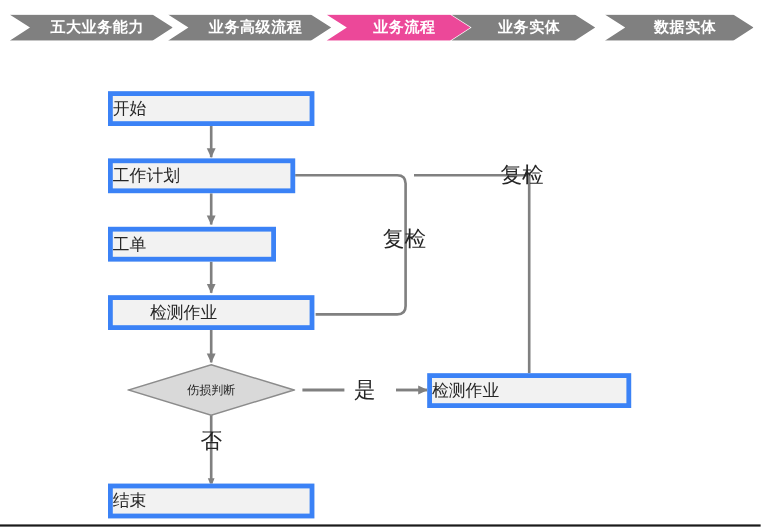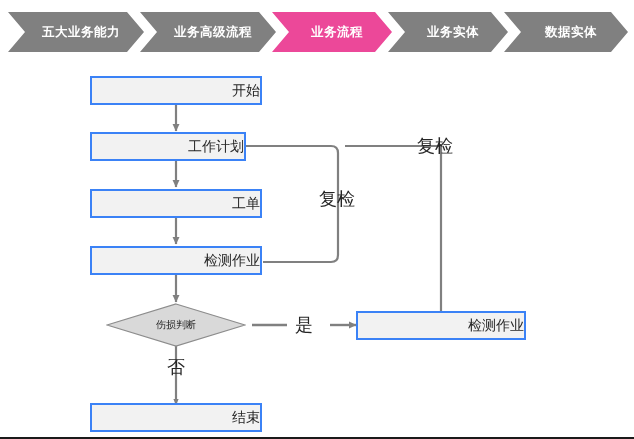--- a/index.html
+++ b/index.html
@@ -5,39 +5,39 @@
   html,body{margin:0;padding:0;background:#ffffff;}
   body{
     width:634px;height:439px;position:relative;overflow:hidden;
     font-family:"DejaVu Sans","Liberation Sans",sans-serif;
     color:#262626;
   }
 
   
   #breadcrumb{position:absolute;left:0;top:12px;width:634px;height:36px;}
   .chev{
-    position:absolute;top:0;height:40px;
+    position:absolute;top:0;height:22px;
     display:flex;align-items:center;justify-content:center;
     font-size:12.5px;font-weight:bold;color:#ffffff;
     letter-spacing:.5px;
     -webkit-clip-path:polygon(0 0, calc(100% - 17px) 0, 100% 50%, calc(100% - 17px) 100%, 0 100%, 17px 50%);
     clip-path:polygon(0 0, calc(100% - 17px) 0, 100% 50%, calc(100% - 17px) 100%, 0 100%, 17px 50%);
   }
   .chev.gray{background:#808080;}
   .chev.blue{background:#ec4899;}
   .chev span{display:block;padding-left:10px;}
 
   
   #flow{position:absolute;left:0;top:55px;width:634px;height:384px;}
   #flow svg{position:absolute;left:0;top:0;}
 
   .node{
     position:absolute;box-sizing:border-box;
-    background:#f2f2f2;border:2px solid #3b82f6;
-    display:flex;align-items:center;justify-content:flex-end;
+    background:#f2f2f2;border:4px solid #3b82f6;
+    display:flex;align-items:center;justify-content:flex-start;
     font-size:14px;color:#262626;
   }
   .dlabel{
     position:absolute;
     display:flex;align-items:center;justify-content:center;
     font-size:10px;color:#262626;
   }
   .elabel{
     position:absolute;
     font-size:18px;color:#262626;
@@ -56,21 +56,21 @@
   </div>
 
   <div class="chev gray" style="left:140px;width:136px;">
     <span>业务高级流程</span>
   </div>
 
   <div class="chev blue" style="left:272px;width:120px;">
     <span>业务流程</span>
   </div>
 
-  <div class="chev gray" style="left:388px;width:120px;">
+  <div class="chev gray" style="left:376px;width:120px;">
     <span>业务实体</span>
   </div>
 
   <div class="chev gray" style="left:504px;width:124px;">
     <span>数据实体</span>
   </div>
 
 </div>
 
 <div id="flow">
@@ -104,21 +104,21 @@
   </svg>
 
   <div class="node" style="left:90px;top:21px;width:172px;height:29px;">
     <span>开始</span>
   </div>
 
   <div class="node" style="left:90px;top:77px;width:156px;height:29px;">
     <span>工作计划</span>
   </div>
 
-  <div class="node" style="left:90px;top:134px;width:172px;height:29px;font-family:Liberation Mono, monospace;">
+  <div class="node" style="left:90px;top:134px;width:140px;height:29px;font-family:Liberation Mono, monospace;">
     <span>工单</span>
   </div>
 
   <div class="node" style="left:90px;top:191px;width:172px;height:29px;padding-left:31px;">
     <span>检测作业</span>
   </div>
 
   <div class="dlabel" style="left:106px;top:248px;width:140px;height:44px;">
     <svg width="140" height="44" style="position:absolute;left:0;top:0;">
       <polygon points="70,1 139,22 70,43 1,22" fill="#d9d9d9" stroke="#8c8c8c" stroke-width="1.2"></polygon>

